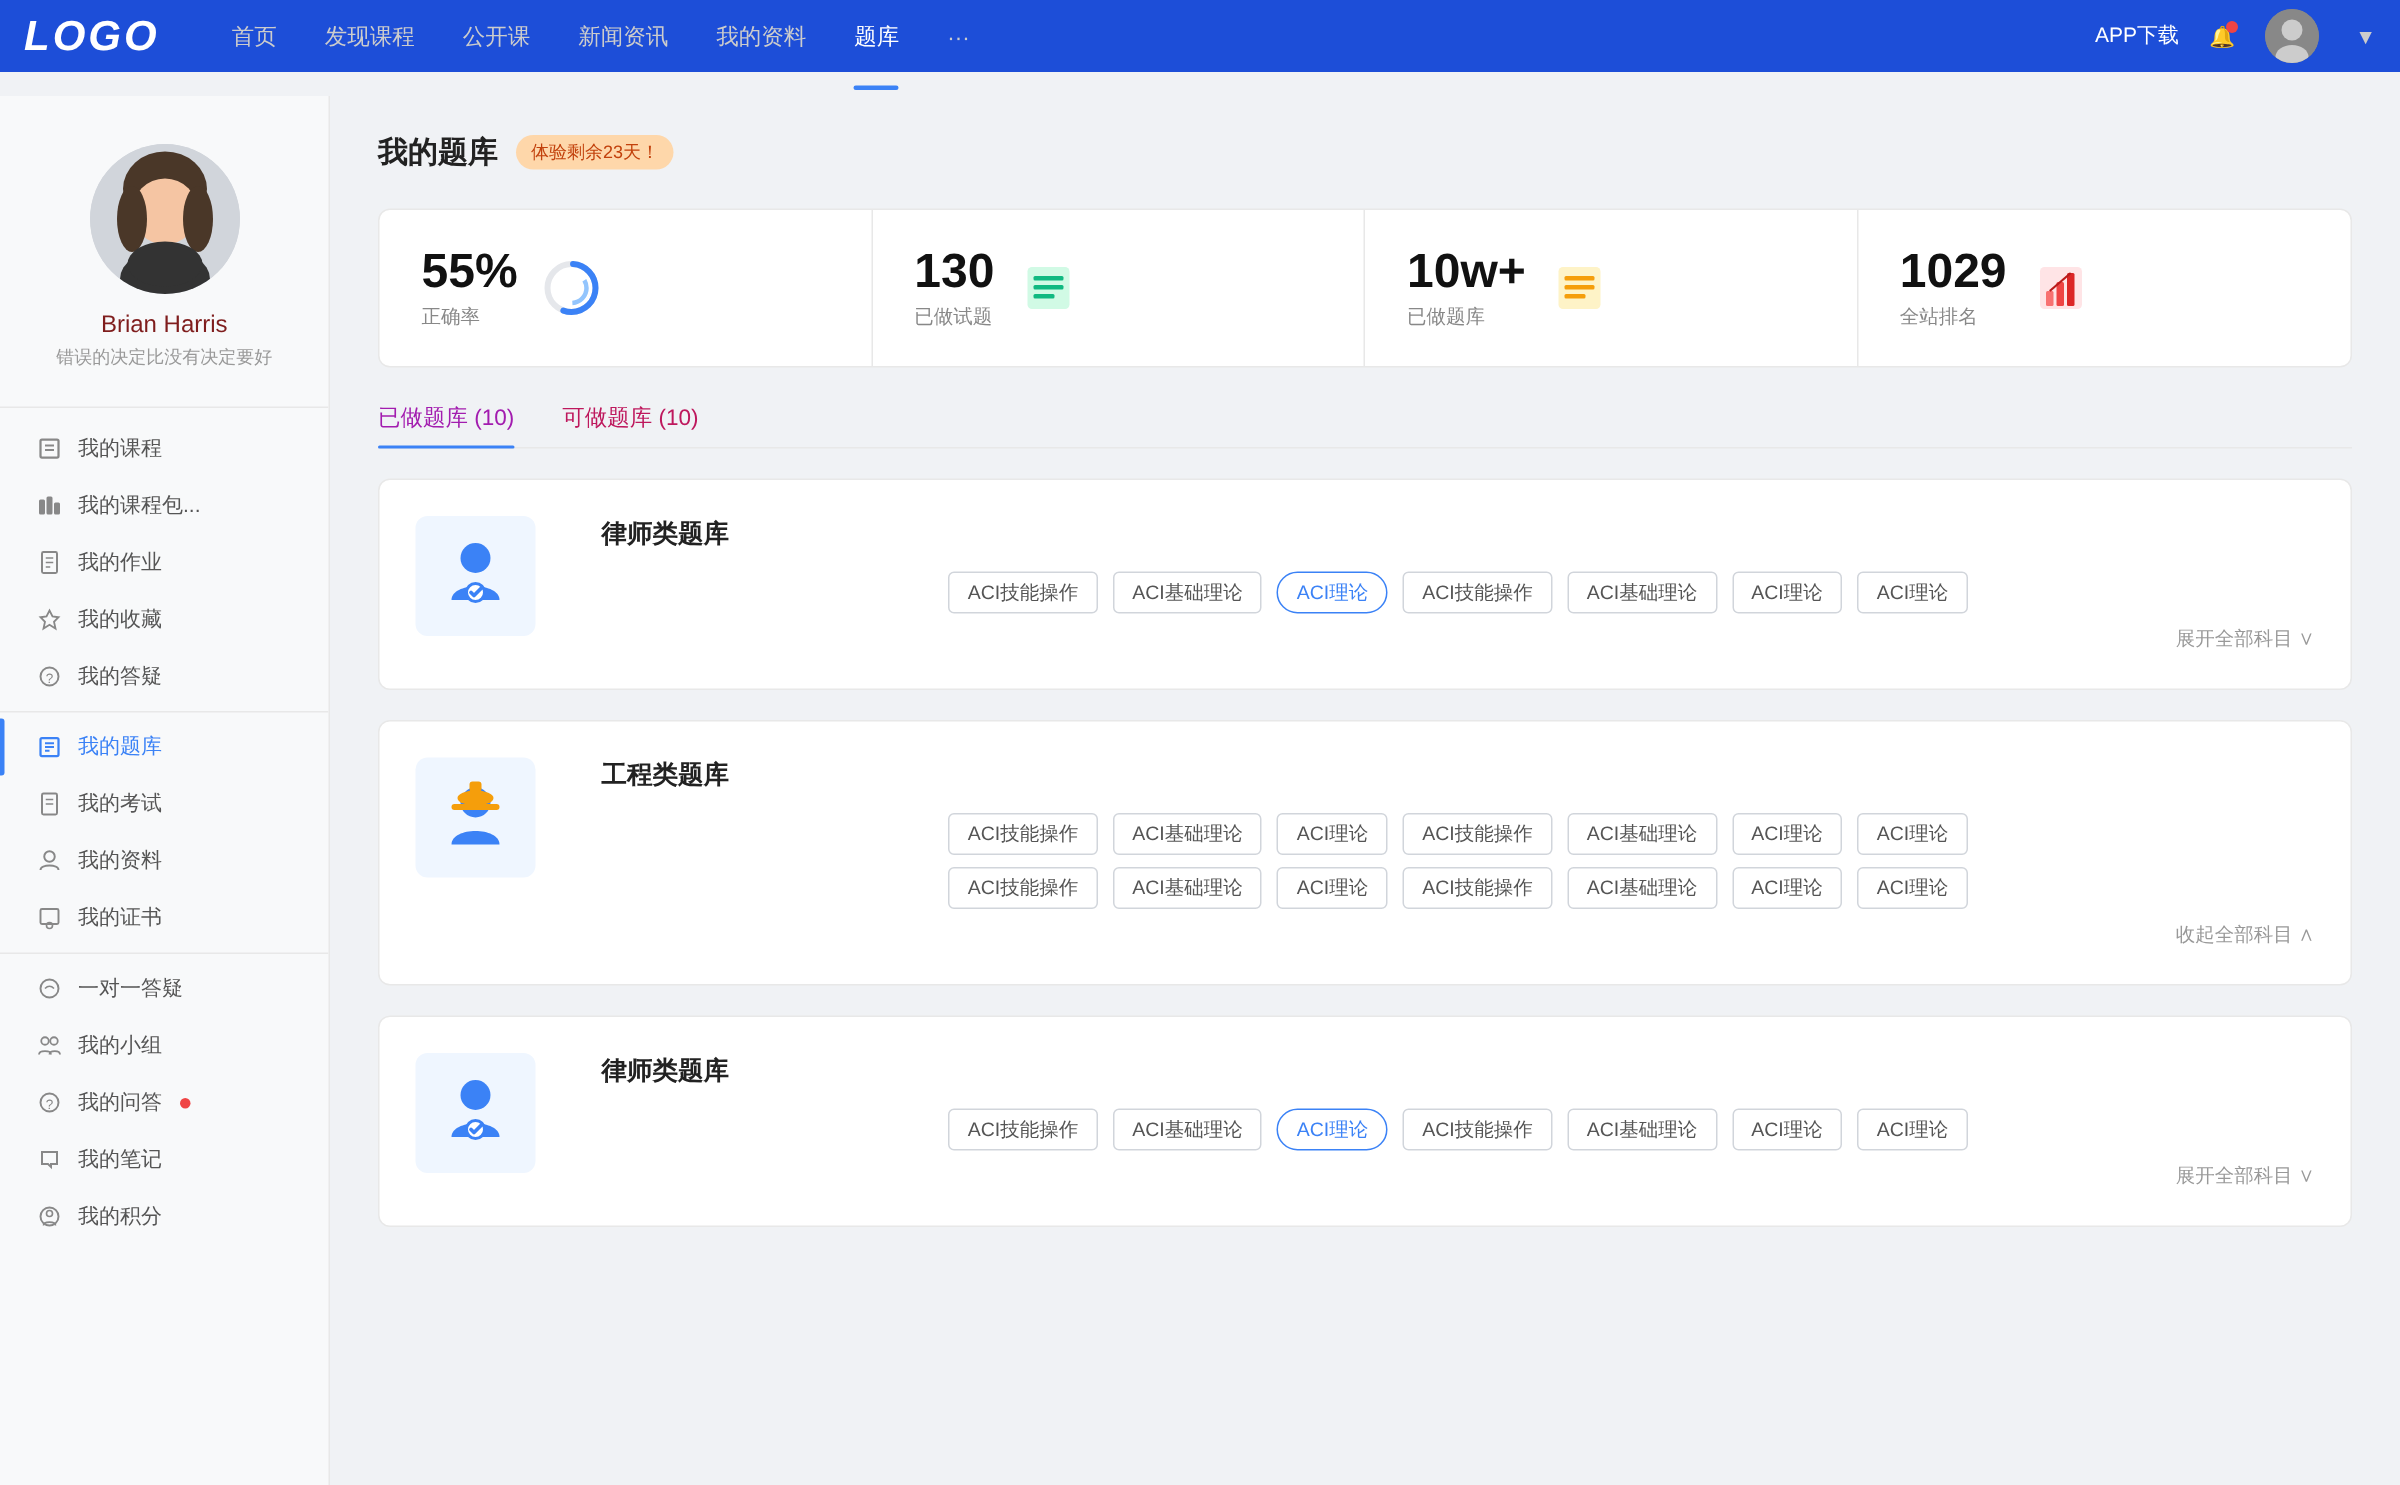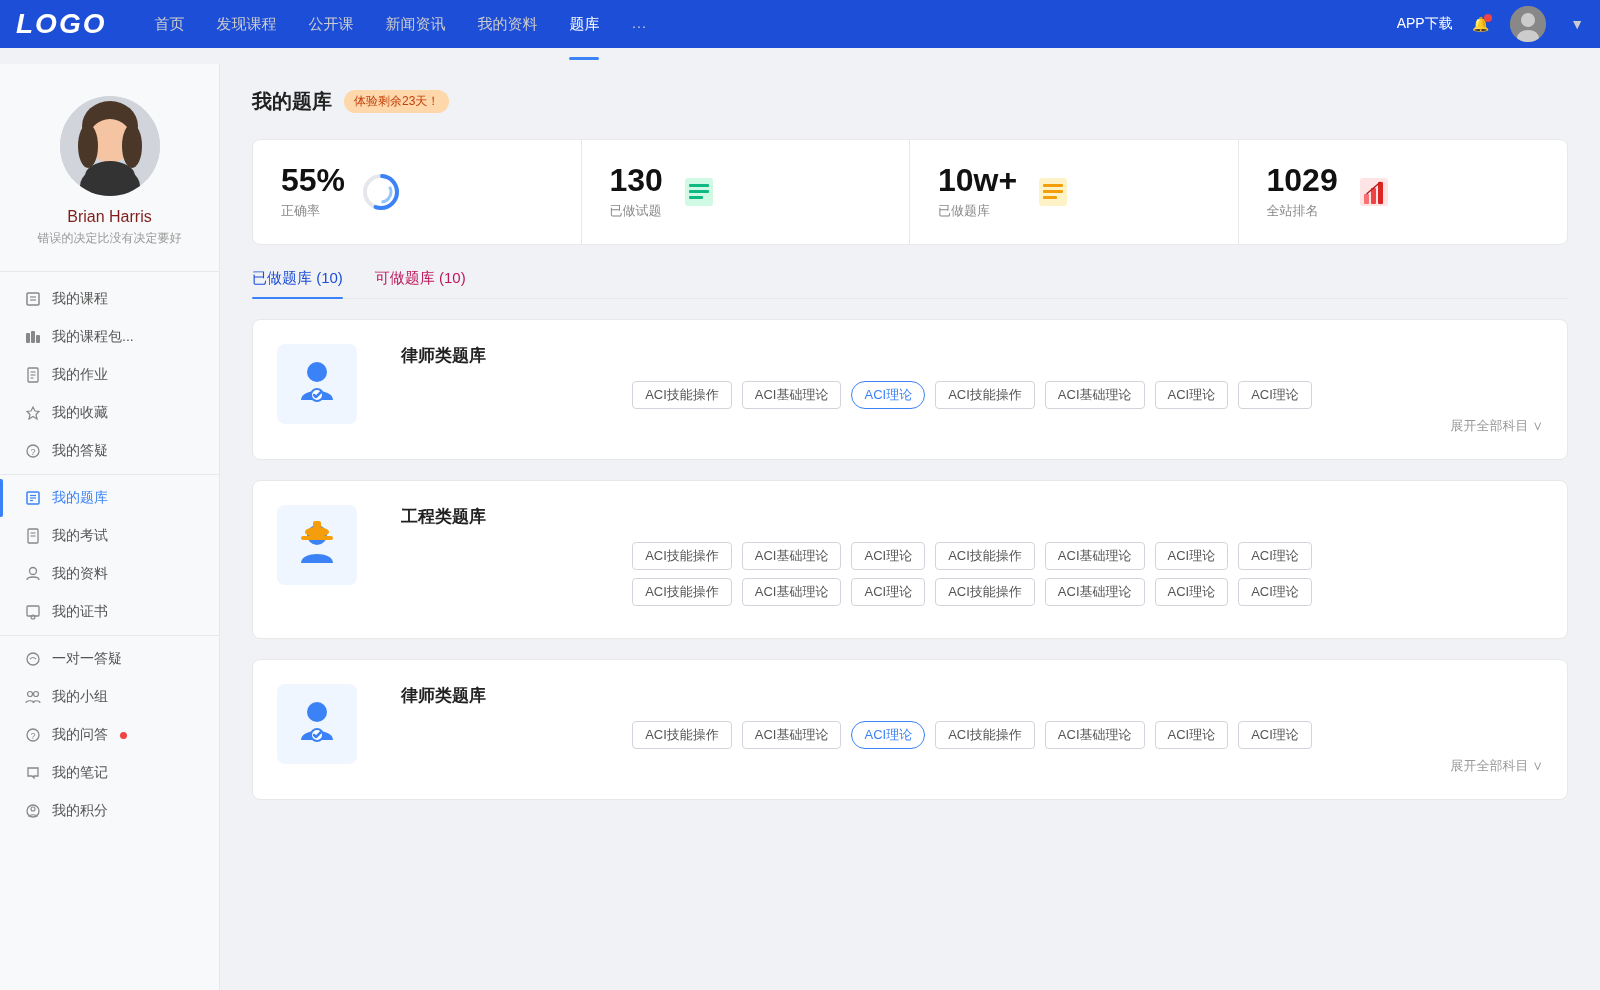--- a/index.html
+++ b/index.html
@@ -243,21 +243,21 @@
       border-bottom: 1px solid #e8e8e8;
     }
     .tab-item {
       font-size: 15px;
       color: #be185d;
       padding-bottom: 10px;
       cursor: pointer;
       position: relative;
     }
     .tab-item.active {
-      color: #1d4ed8;
+      color: #a21caf;
       font-weight: 500;
     }
     .tab-item.active::after {
       content: '';
       position: absolute;
       bottom: -1px; left: 0; right: 0;
       height: 2px;
       background: #3b82f6;
       border-radius: 1px;
     }
@@ -630,20 +630,21 @@
         </div>
         <div class="tags-row">
           <span class="tag">ACI技能操作</span>
           <span class="tag">ACI基础理论</span>
           <span class="tag">ACI理论</span>
           <span class="tag">ACI技能操作</span>
           <span class="tag">ACI基础理论</span>
           <span class="tag">ACI理论</span>
           <span class="tag">ACI理论</span>
         </div>
+        <div class="expand-link">收起全部科目 ∧</div>
       </div>
     </div>
 
     <div class="qbank-card">
       <div class="qbank-icon-wrap">
         <svg width="52" height="52" viewBox="0 0 52 52">
           <circle cx="26" cy="14" r="10" fill="#3b82f6"></circle>
           <path d="M10 42 C10 30 42 30 42 42" fill="#3b82f6"></path>
           <circle cx="26" cy="37" r="6" fill="#fff" stroke="#3b82f6" stroke-width="2"></circle>
           <polyline points="23,37 25,39 30,34" stroke="#3b82f6" stroke-width="2.5" fill="none" stroke-linecap="round" stroke-linejoin="round"></polyline>

